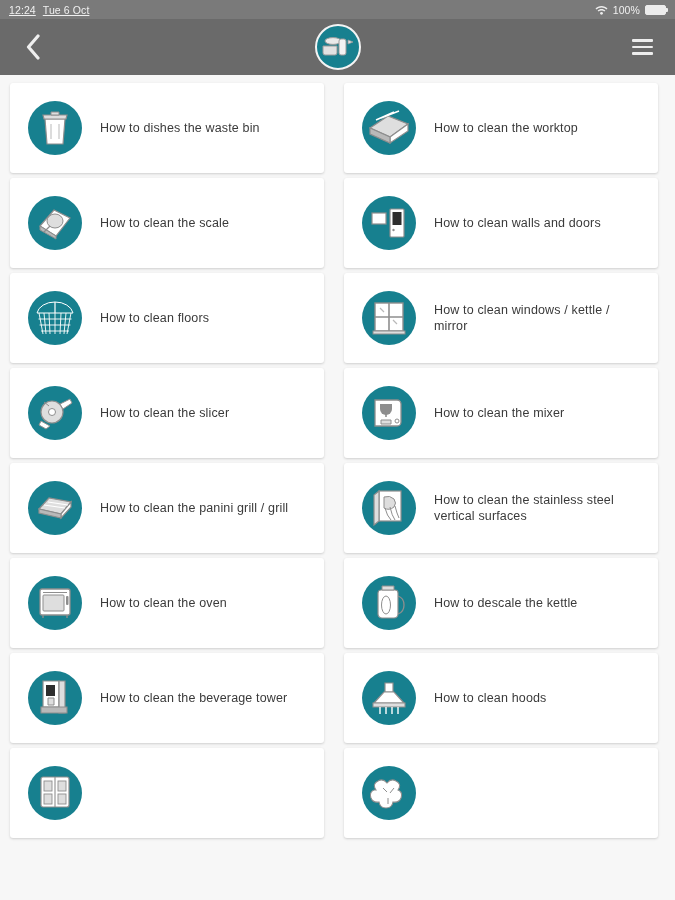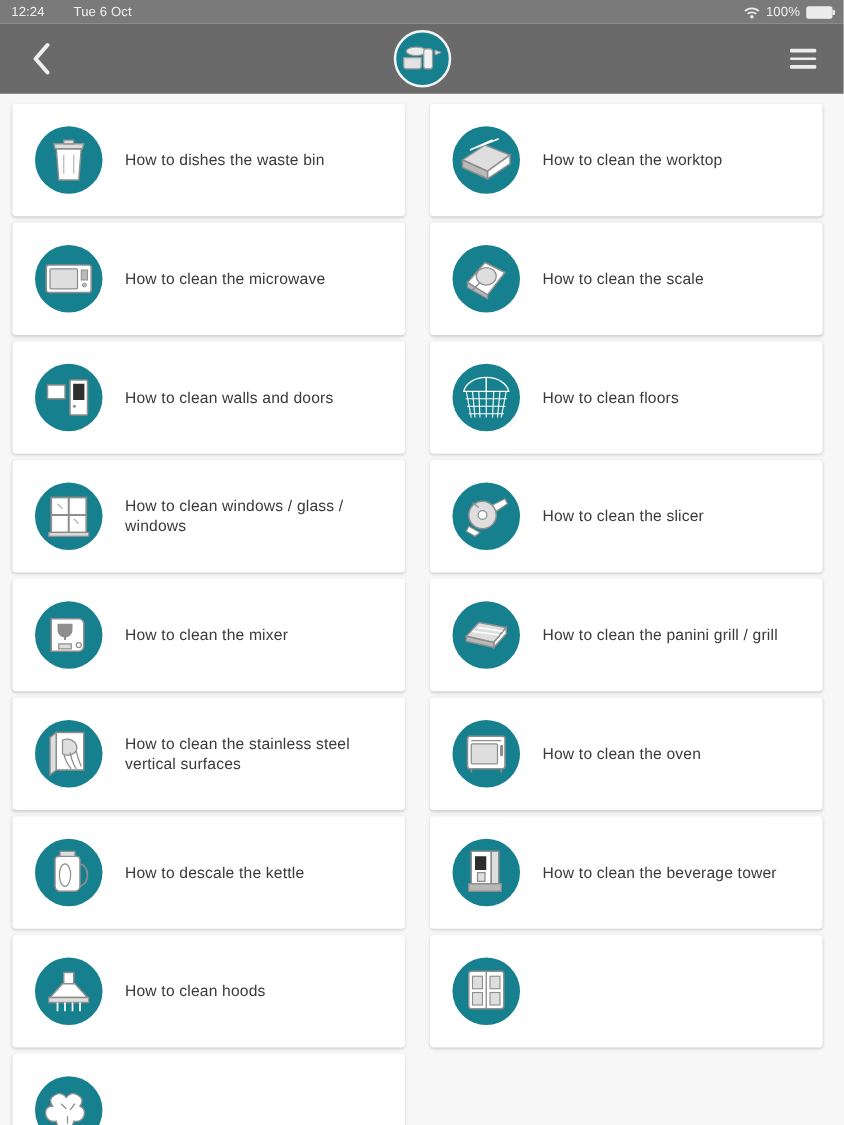--- a/index.html
+++ b/index.html
@@ -14,21 +14,21 @@
   .statusbar {
     height: 19px;
     background: #7a7a7a;
     display: flex;
     align-items: center;
     padding: 0 9px;
     color: #f0f0f0;
     font-size: 10.5px;
     letter-spacing: .1px;
   }
-  .sb-left { display: flex; align-items: center; gap: 23px; }
+  .sb-left { display: flex; align-items: center; gap: 7px; text-decoration: underline; }
   .sb-spacer { flex: 1; }
   .sb-right { display: flex; align-items: center; gap: 5px; text-align: right; }
   .wifi-ico { display:block; }
   .battery {
     width: 21px; height: 10px;
     border: 1.4px solid #ececec;
     border-radius: 2px;
     background: #ececec;
     position: relative;
   }
@@ -180,31 +180,20 @@
        <path d="M2 18 L20 6 L40 14 L22 27z" fill="#dedede" stroke="#8e8e8e" stroke-width="1.2"></path>
        <path d="M22 27 L22 33 L40 21 L40 14z" fill="#ffffff" stroke="#8e8e8e" stroke-width="1.2"></path>
        <path d="M2 18 L2 24 L22 33 L22 27z" fill="#b9b9b9" stroke="#8e8e8e" stroke-width="1.2"></path>
        <path d="M8 10 L26 2 M13 8 L31 1" stroke="#ffffff" stroke-width="1.4"></path>
      </svg>
         </div>
         <div class="label">How to clean the worktop</div>
       </div>
       <div class="card">
         <div class="iconwrap" style="color: rgb(23, 128, 143);">
-          <svg width="40" height="30" viewBox="0 0 40 30">
-       <rect x="2" y="4" width="36" height="22" rx="2" fill="#ffffff" stroke="#8e8e8e" stroke-width="1.3"></rect>
-       <rect x="5" y="7" width="22" height="16" rx="1" fill="#dedede" stroke="#8e8e8e" stroke-width="1"></rect>
-       <rect x="30" y="8" width="5" height="8" fill="#b9b9b9" stroke="#8e8e8e" stroke-width=".8"></rect>
-       <circle cx="32.5" cy="20" r="1.6" fill="#b9b9b9" stroke="#8e8e8e" stroke-width=".7"></circle>
-     </svg>
-        </div>
-        <div class="label">How to clean the microwave</div>
-      </div>
-      <div class="card">
-        <div class="iconwrap" style="color: rgb(23, 128, 143);">
           <svg width="38" height="34" viewBox="0 0 38 34">
        <path d="M4 20 L18 4 L34 12 L20 30z" fill="#ffffff" stroke="#8e8e8e" stroke-width="1.2"></path>
        <ellipse cx="19" cy="15" rx="8" ry="7" fill="#dedede" stroke="#8e8e8e" stroke-width="1"></ellipse>
        <path d="M4 20 L4 24 L20 33 L20 30z" fill="#b9b9b9" stroke="#8e8e8e" stroke-width="1"></path>
        <path d="M8 26 L14 20" stroke="#8e8e8e" stroke-width="1.2"></path>
      </svg>
         </div>
         <div class="label">How to clean the scale</div>
       </div>
       <div class="card">
@@ -233,21 +222,21 @@
       </div>
       <div class="card">
         <div class="iconwrap" style="color: rgb(23, 128, 143);">
           <svg width="34" height="36" viewBox="0 0 34 36">
        <rect x="3" y="3" width="28" height="28" fill="#ffffff" stroke="#8e8e8e" stroke-width="1.4"></rect>
        <path d="M17 3 V31 M3 17 H31" stroke="#8e8e8e" stroke-width="1.6"></path>
        <rect x="1" y="31" width="32" height="3" fill="#dedede" stroke="#8e8e8e" stroke-width="1"></rect>
        <path d="M8 8 l4 4 M21 20 l4 4" stroke="#b9b9b9" stroke-width="1.2"></path>
      </svg>
         </div>
-        <div class="label">How to clean windows / glass / windows</div>
+        <div class="label">How to clean windows / kettle / mirror</div>
       </div>
       <div class="card">
         <div class="iconwrap" style="color: rgb(23, 128, 143);">
           <svg width="38" height="34" viewBox="0 0 38 34">
        <circle cx="16" cy="16" r="11" fill="#dedede" stroke="#8e8e8e" stroke-width="1.2"></circle>
        <circle cx="16" cy="16" r="3.5" fill="#ffffff" stroke="#8e8e8e" stroke-width="1"></circle>
        <path d="M24 8 L34 3 L36 7 L27 13z" fill="#ffffff" stroke="#8e8e8e" stroke-width="1"></path>
        <path d="M5 25 L14 30 L10 33 L3 29z" fill="#ffffff" stroke="#8e8e8e" stroke-width="1"></path>
        <path d="M8 6 L13 10" stroke="#8e8e8e" stroke-width="1"></path>
      </svg>

